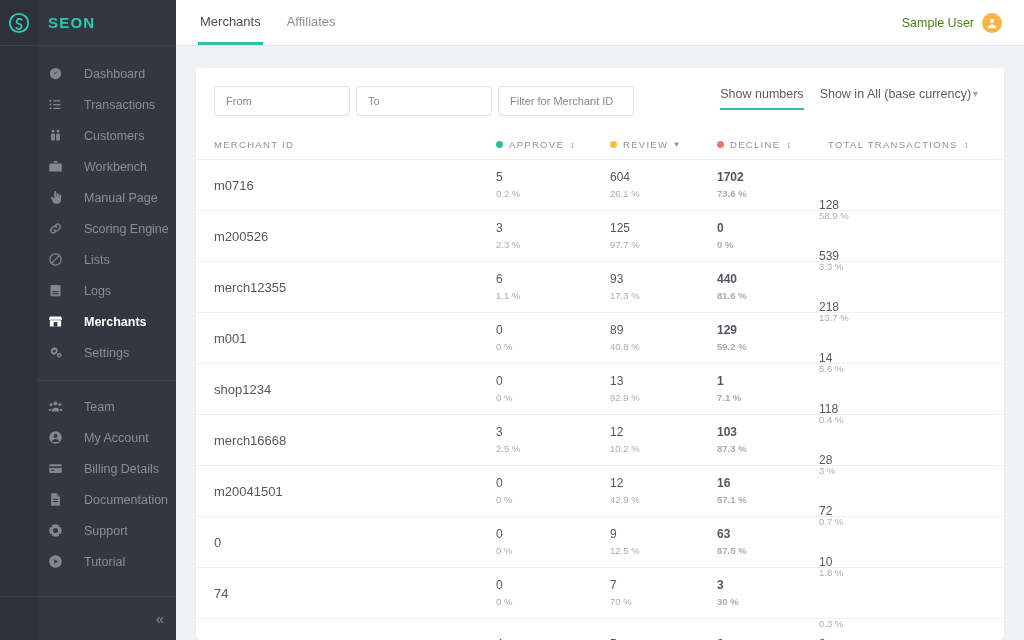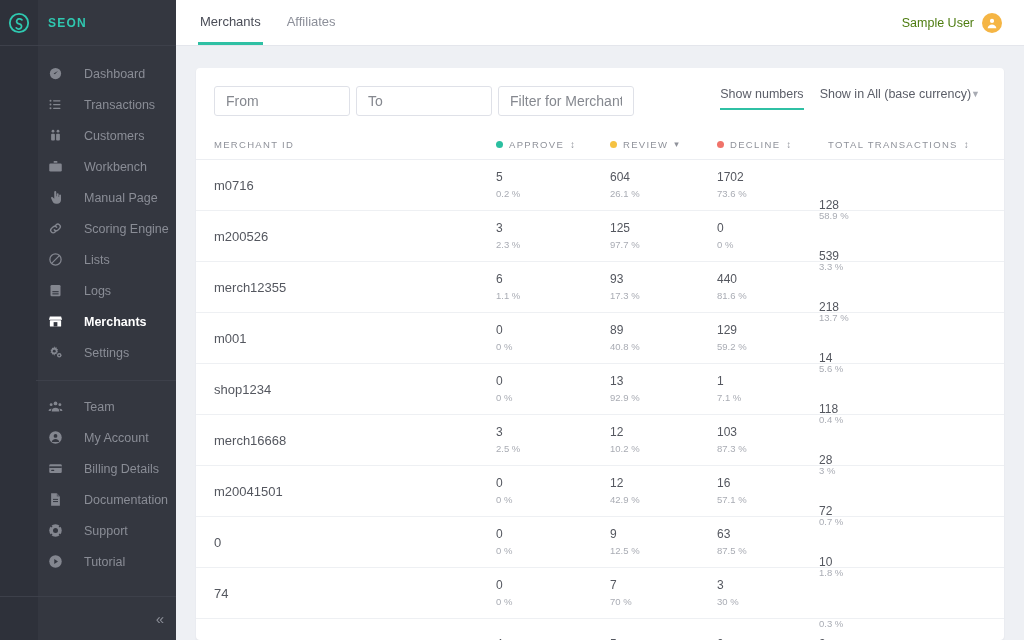--- a/index.html
+++ b/index.html
@@ -28,21 +28,21 @@
     height: 46px; flex: 0 0 46px;
     display: flex; align-items: center;
     position: relative; z-index: 2;
     border-bottom: 1px solid #3d404a;
   }
   .brand-logo {
     width: 38px; flex: 0 0 38px;
     display: flex; align-items: center; justify-content: center;
   }
   .brand-name {
-    color: #2fc8b0; font-size: 12px; font-weight: bold;
+    color: #2fc8b0; font-size: 15px; font-weight: bold;
     letter-spacing: 1.2px; padding-left: 10px;
   }
   .nav-scroll { flex: 1 1 auto; position: relative; z-index: 2; overflow: hidden; padding-top: 8px; padding-left: 36px;}
   .nav-group { padding: 4px 0; }
   .nav-sep { height: 1px; background: #3d404a; margin: 8px 0 6px 0; }
   .nav-item {
     height: 31px; display: flex; align-items: center;
     cursor: pointer;
   }
   .nav-ico {
@@ -104,21 +104,21 @@
     overflow: hidden;
   }
 
   .filterbar {
     display: flex; align-items: flex-start;
     padding: 18px 18px 14px 18px;
     flex: 0 0 auto;
   }
   .finput {
     height: 30px; border: 1px solid #dfe1e8; border-radius: 3px;
-    background: #fff; font-size: 14px; color: #5b5e68;
+    background: #fff; font-size: 11px; color: #5b5e68;
     padding: 0 11px; outline: none;
     font-family: "Liberation Sans", sans-serif;
   }
   .finput::placeholder { color: #85888f; }
   .finput.from { width: 136px; }
   .finput.to   { width: 136px; margin-left: 6px; }
   .finput.mid  { width: 136px; margin-left: 6px; }
 
   .filter-right { margin-left: auto; display: flex; align-items: center; gap: 16px; padding-right: 6px;}
   .shownum {
@@ -158,21 +158,21 @@
   .tbody { flex: 1 1 auto; overflow: hidden; }
   .trow {
     display: flex; align-items: center;
     padding: 0 18px; height: 51px;
     border-bottom: 1px solid #eef0f3;
   }
   .td { display: flex; flex-direction: column; justify-content: center; }
   .td.c-id   { width: 282px; }
   .td.c-app  { width: 114px; }
   .td.c-rev  { width: 107px; }
-  .td.c-dec  { width: 102px; }
+  .td.c-dec  { width: 102px; font-weight: bold; }
   .td.c-tot  { width: auto; gap: 45px; }
   .mid-text { font-size: 13px; color: #54575f; }
   .num { font-size: 12px; color: #54575f; line-height: 15px; }
   .pct { font-size: 9.5px; color: #a9acb4; line-height: 14px; margin-top: 2px; }
 </style>
 </head>
 <body>
 
 <div class="app">
 

